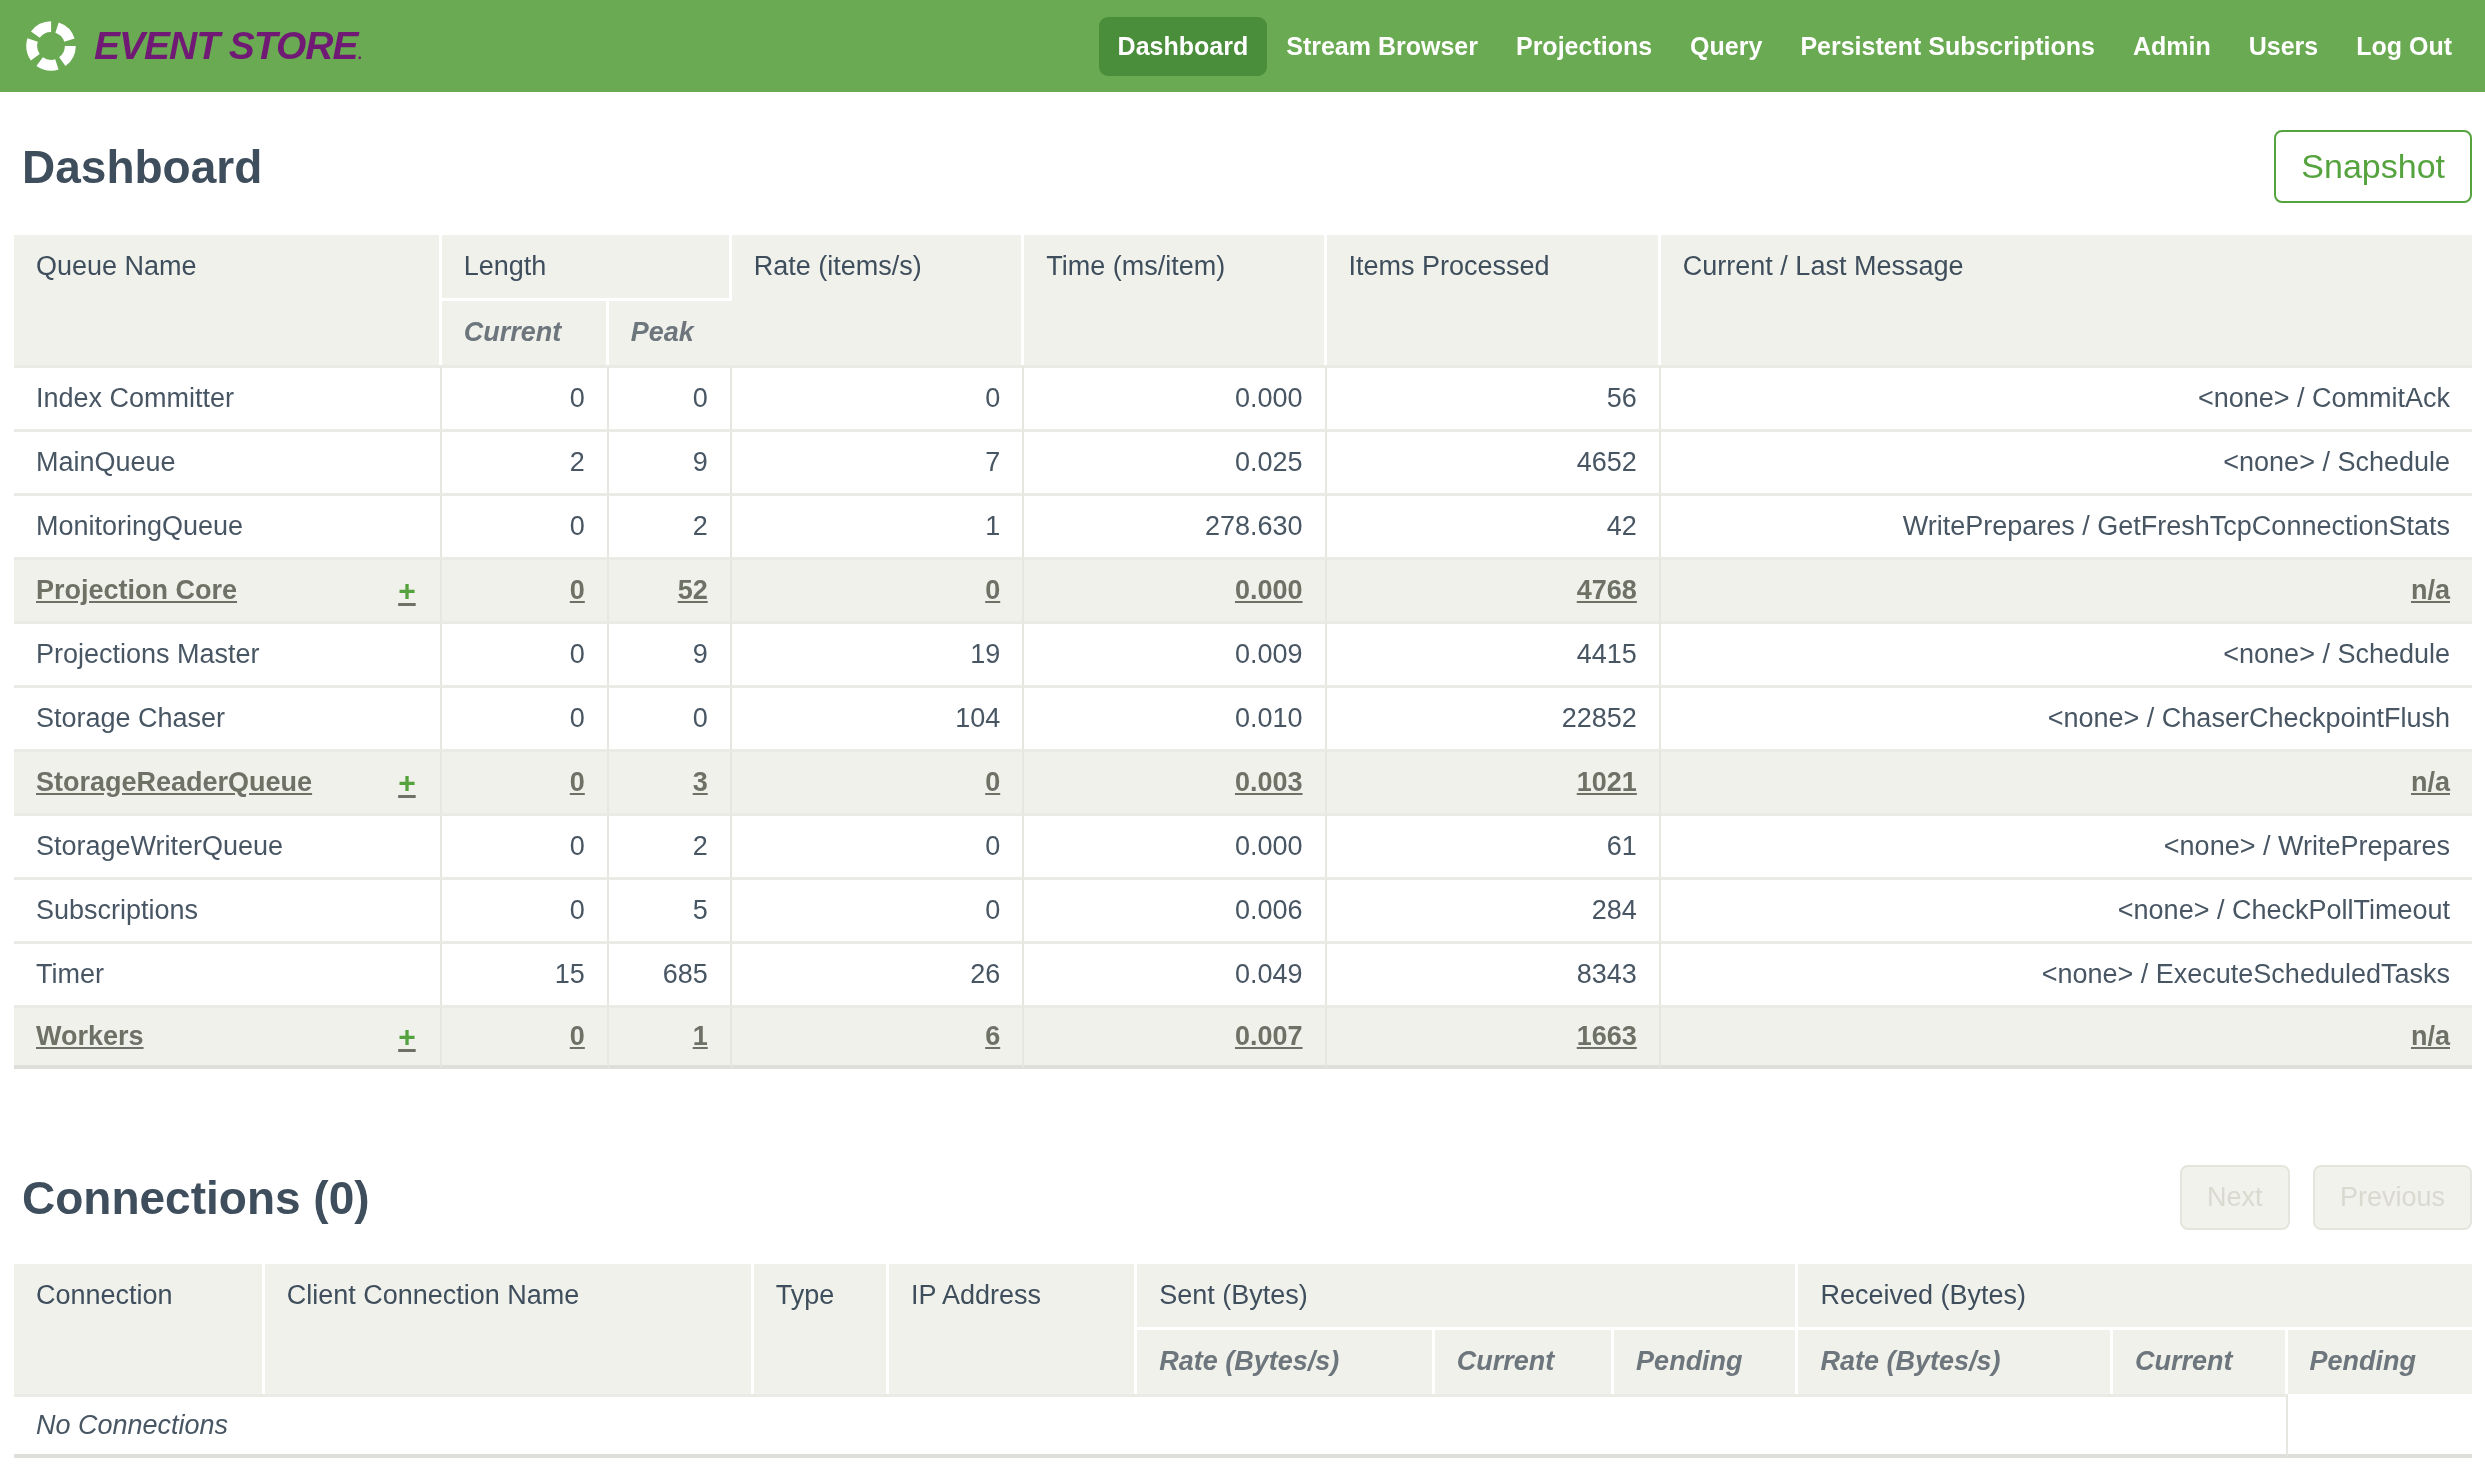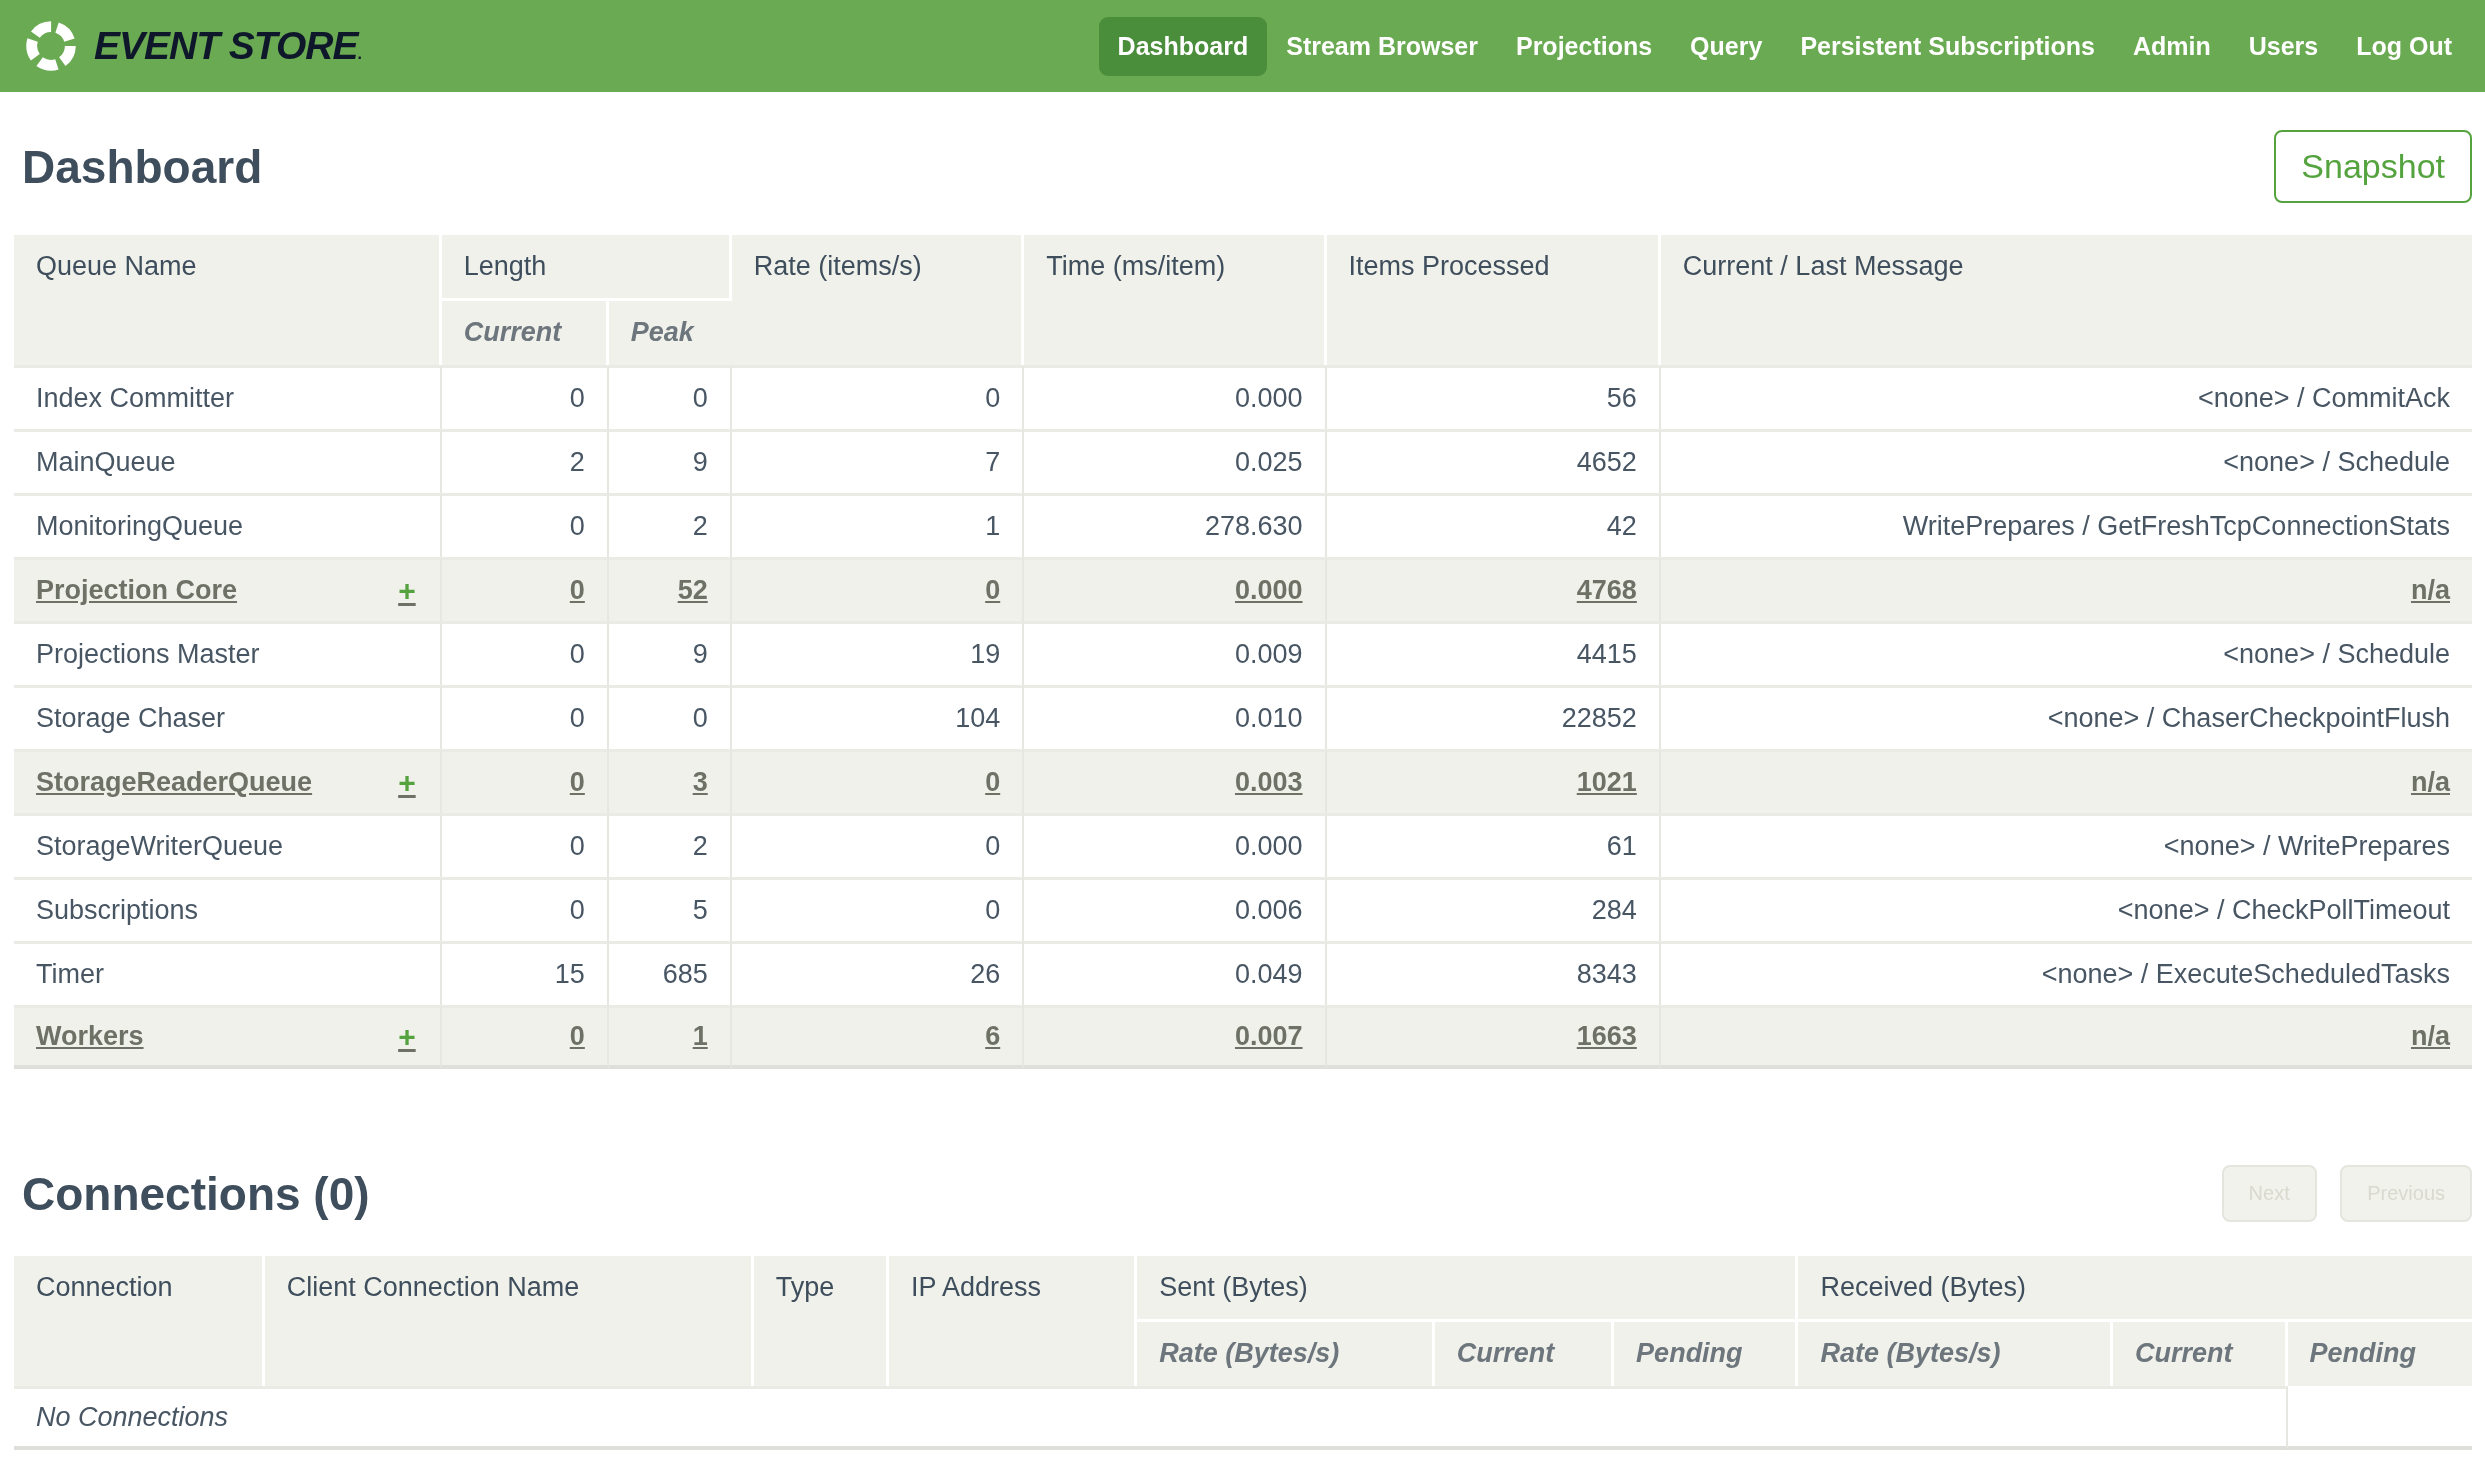--- a/index.html
+++ b/index.html
@@ -30,21 +30,21 @@
   .navbar{
     height:92px;
     background:var(--nav-green);
     display:flex;
     align-items:center;
     padding:0 15px 0 22px;
   }
   .brand{display:flex;align-items:center;gap:14px;}
   .brand-icon{width:58px;height:58px;display:block;}
   .brand-text{
-    color:#0f172a;
+    color:#701a75;
     font-size:39px;
     font-weight:900;
     font-style:italic;
     letter-spacing:-1px;
     white-space:nowrap;
   }
   .brand-suffix{font-size:16px;font-style:normal;vertical-align:baseline;}
   .nav-menu{margin-left:auto;display:flex;align-items:center;}
   .nav-item{
     color:#fff;
@@ -146,21 +146,21 @@
   .connections-title{
     font-size:46px;
     font-weight:bold;
     color:var(--slate);
     margin:0 0 0 8px;
   }
   .pager .btn-disabled{
     background:var(--disabled-bg);
     border:2px solid var(--disabled-border);
     color:var(--disabled-text);
-    font-size:20px;
+    font-size:27px;
     font-family:inherit;
     padding:15px 25px;
     border-radius:8px;
     margin-left:19px;
   }
   td.empty-row{
     font-style:italic;
     color:var(--cell-text);
     border-bottom:3px solid var(--disabled-border);
     border-right:2px solid var(--border-v);

